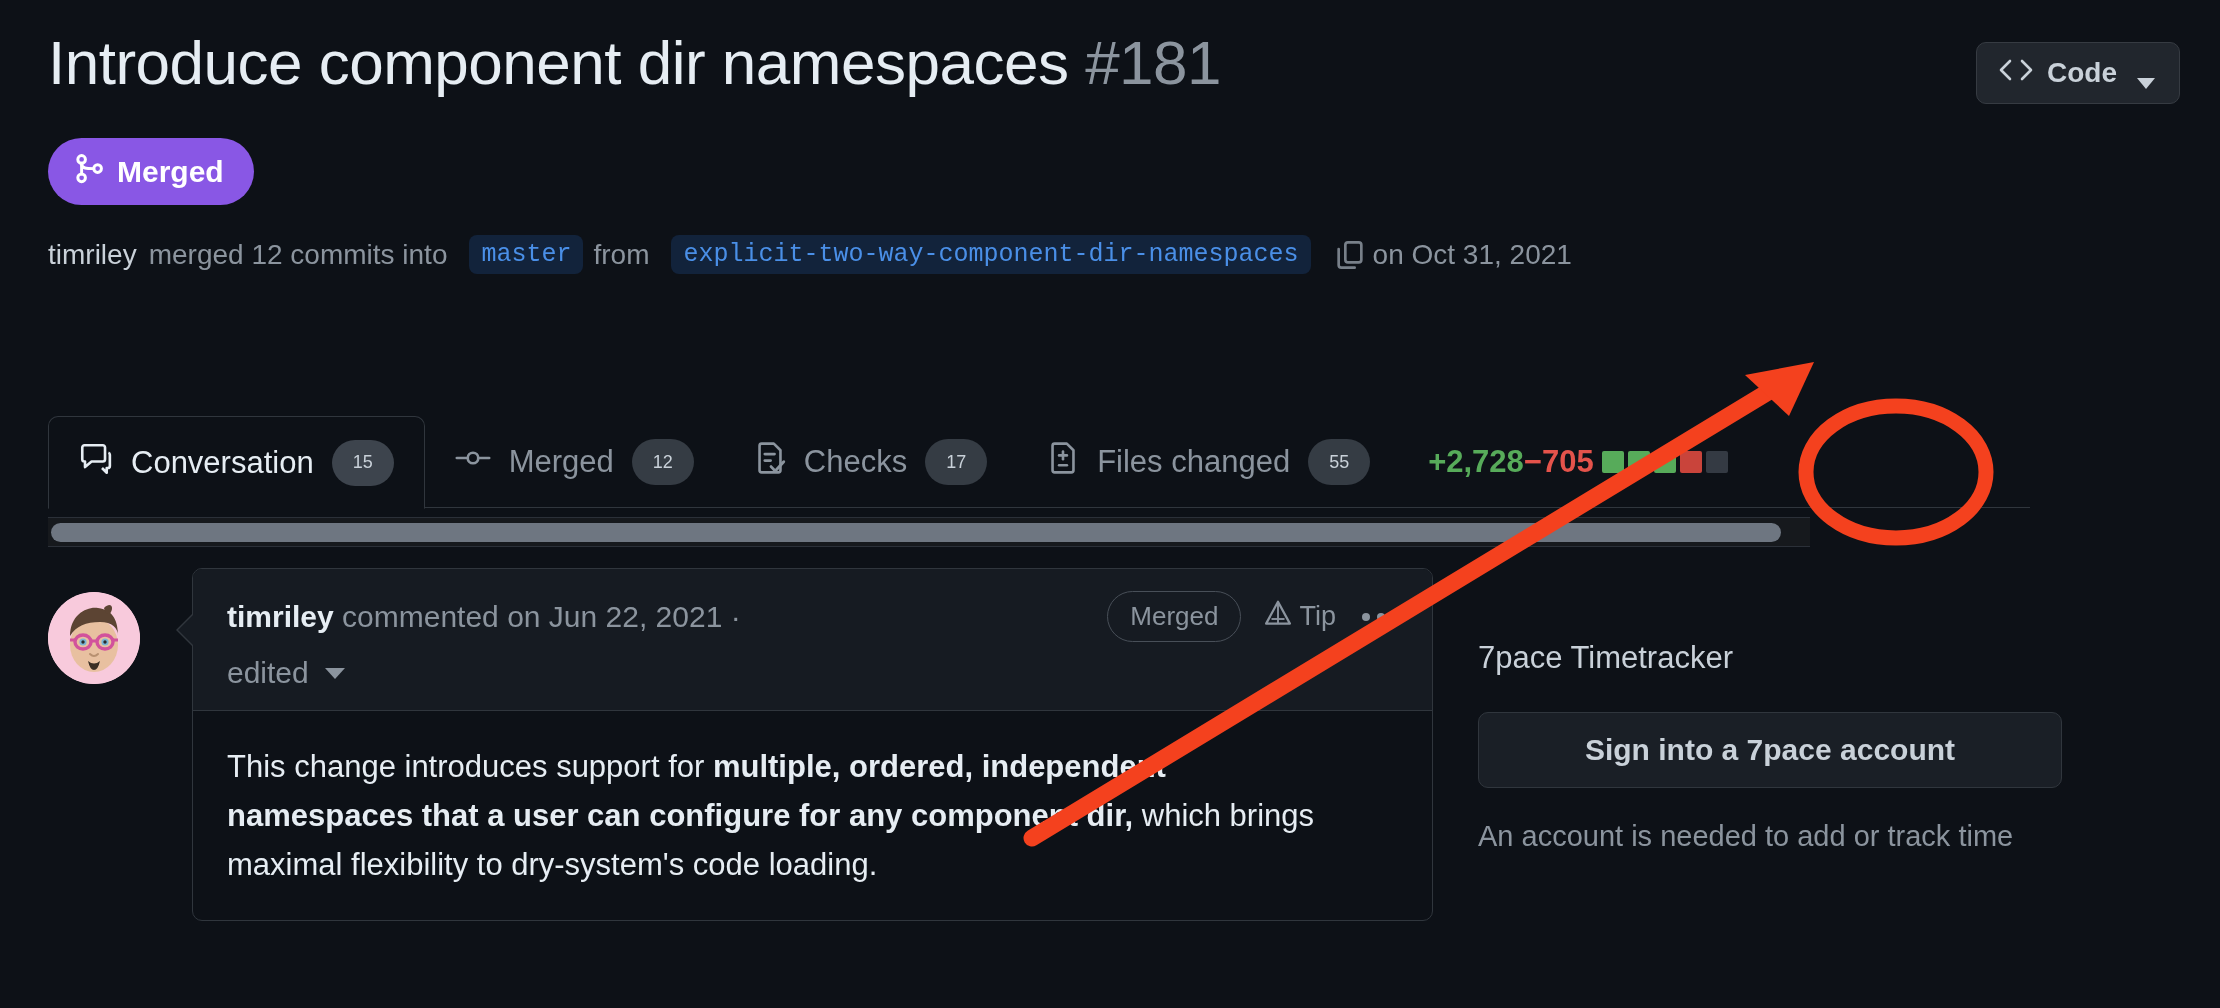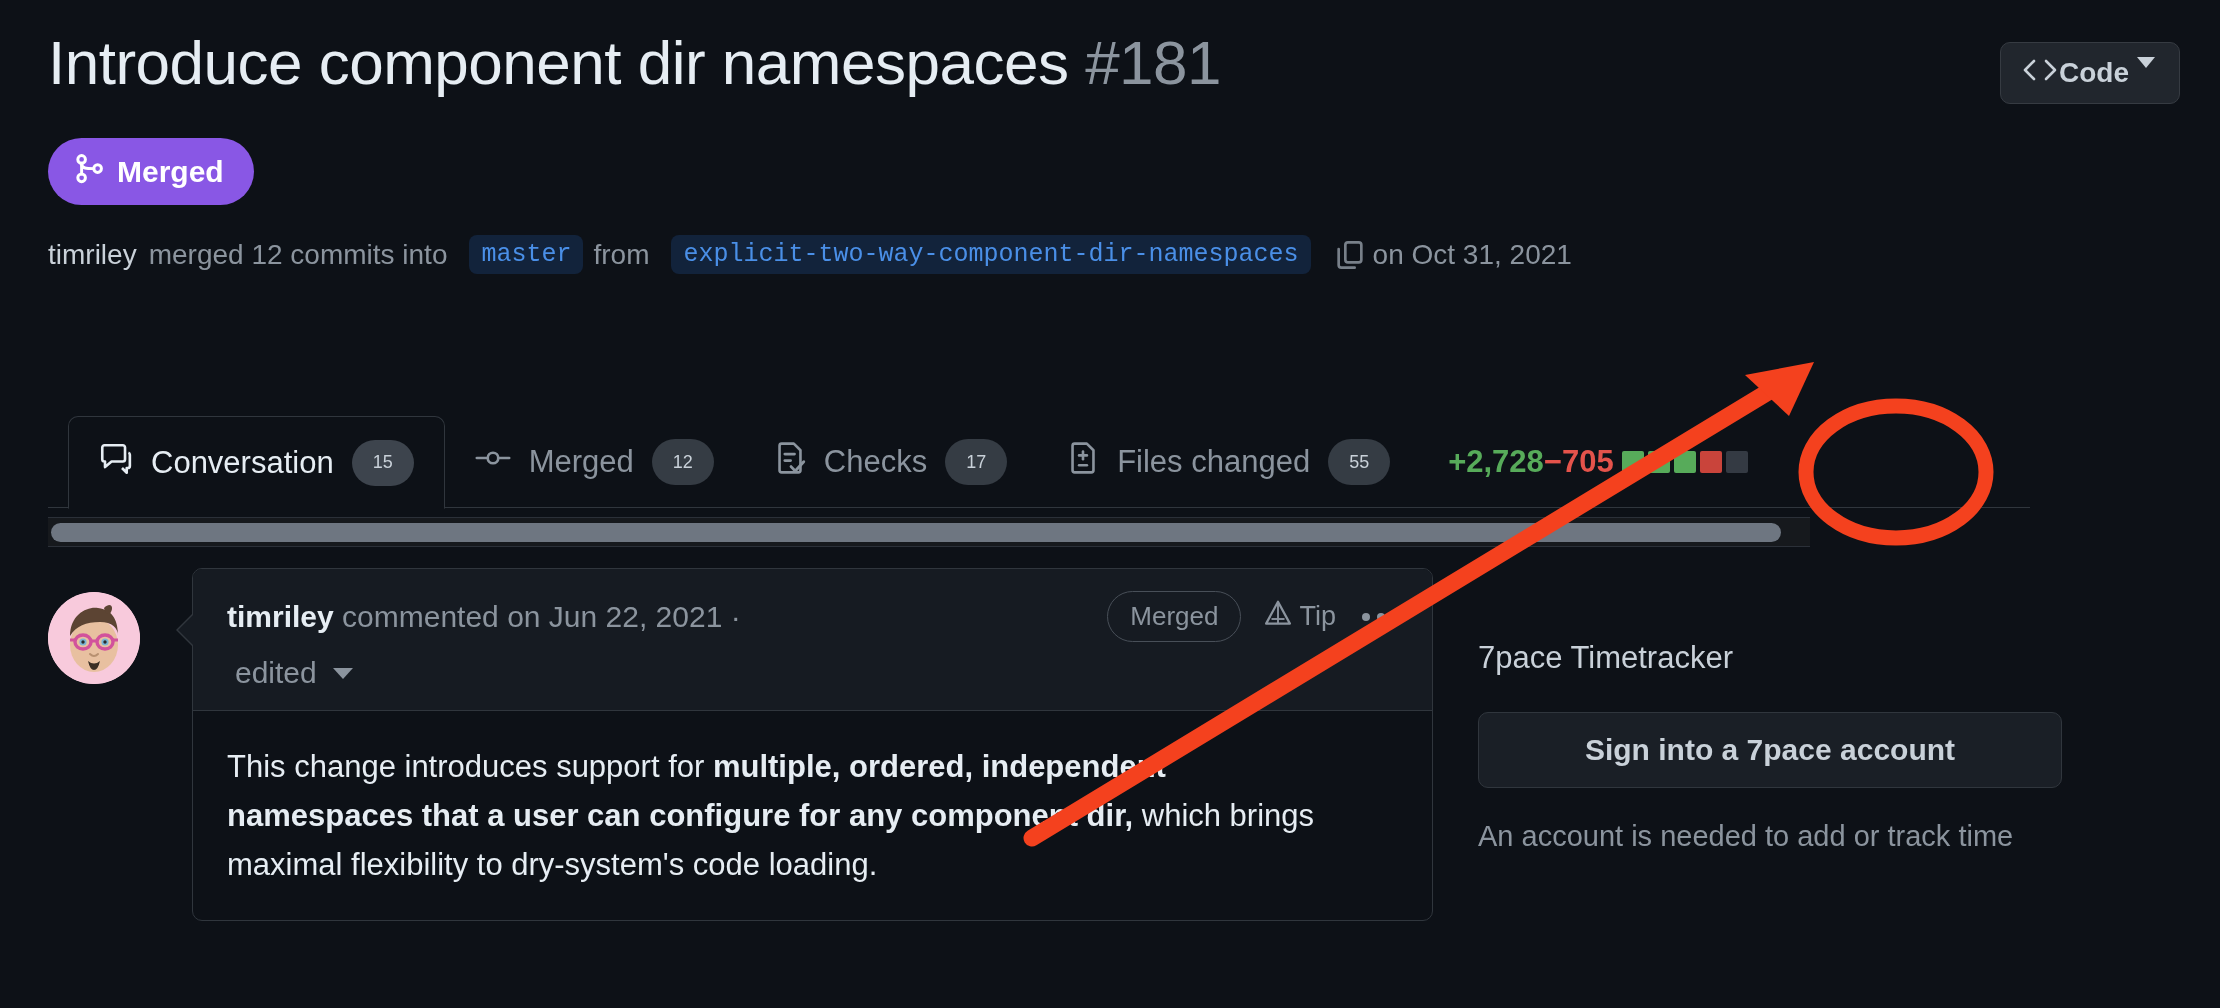--- a/index.html
+++ b/index.html
@@ -47,22 +47,22 @@
     white-space: nowrap;
   }
 
   .pr-number {
     color: #8b949e;
     font-weight: 300;
   }
 
   .code-button {
     display: inline-flex;
-    align-items: flex-start;
-    gap: 2px;
+    align-items: flex-end;
+    gap: 14px;
     background: #21262d;
     border: 1px solid #363b42;
     border-radius: 10px;
     padding: 14px 24px 14px 22px;
     color: #c9d1d9;
     font-size: 28px;
     font-weight: 600;
     margin-top: 14px;
     white-space: nowrap;
   }
@@ -168,21 +168,20 @@
   }
 
   .tab.active {
     color: #e6edf3;
     background: #0d1117;
     border: 1px solid #30363d;
     border-bottom-color: #0d1117;
     border-radius: 10px 10px 0 0;
     font-weight: 400;
     margin-bottom: -1px;
-    margin-left: 20px;
   }
 
   .tab-count {
     display: inline-flex;
     align-items: center;
     justify-content: center;
     min-width: 62px;
     height: 46px;
     padding: 0 16px;
     background: #353c44;
@@ -348,21 +347,20 @@
     display: block;
   }
 
   .edited-row {
     display: flex;
     align-items: center;
     gap: 16px;
     margin-top: 14px;
     font-size: 30px;
     color: #8b949e;
-    margin-left: 8px;
   }
 
   .edited-chev {
     width: 0; height: 0;
     border-left: 10px solid transparent;
     border-right: 10px solid transparent;
     border-top: 11px solid #8b949e;
   }
 
   .comment-body {

